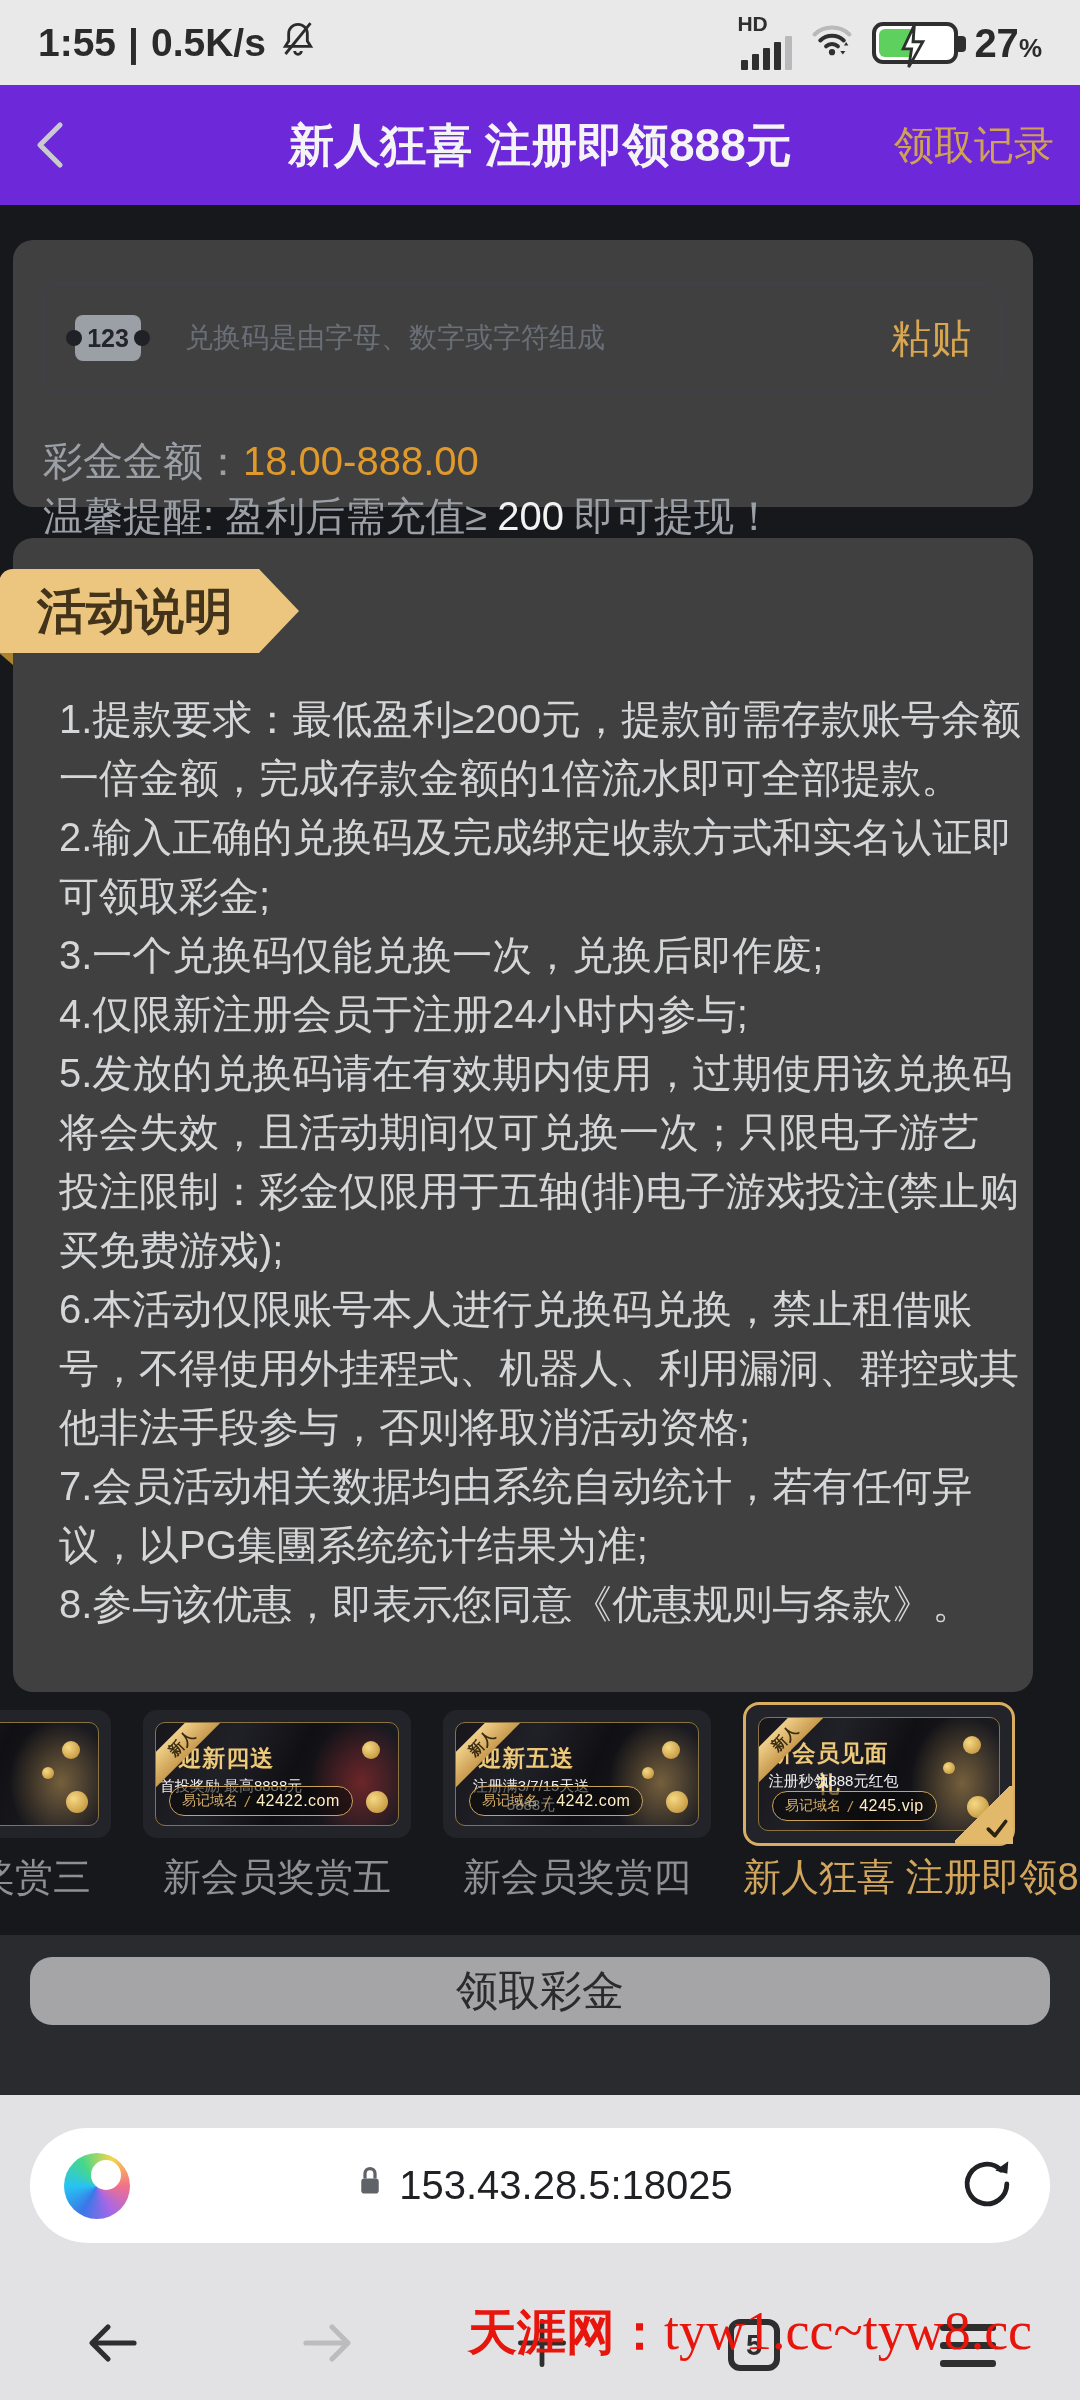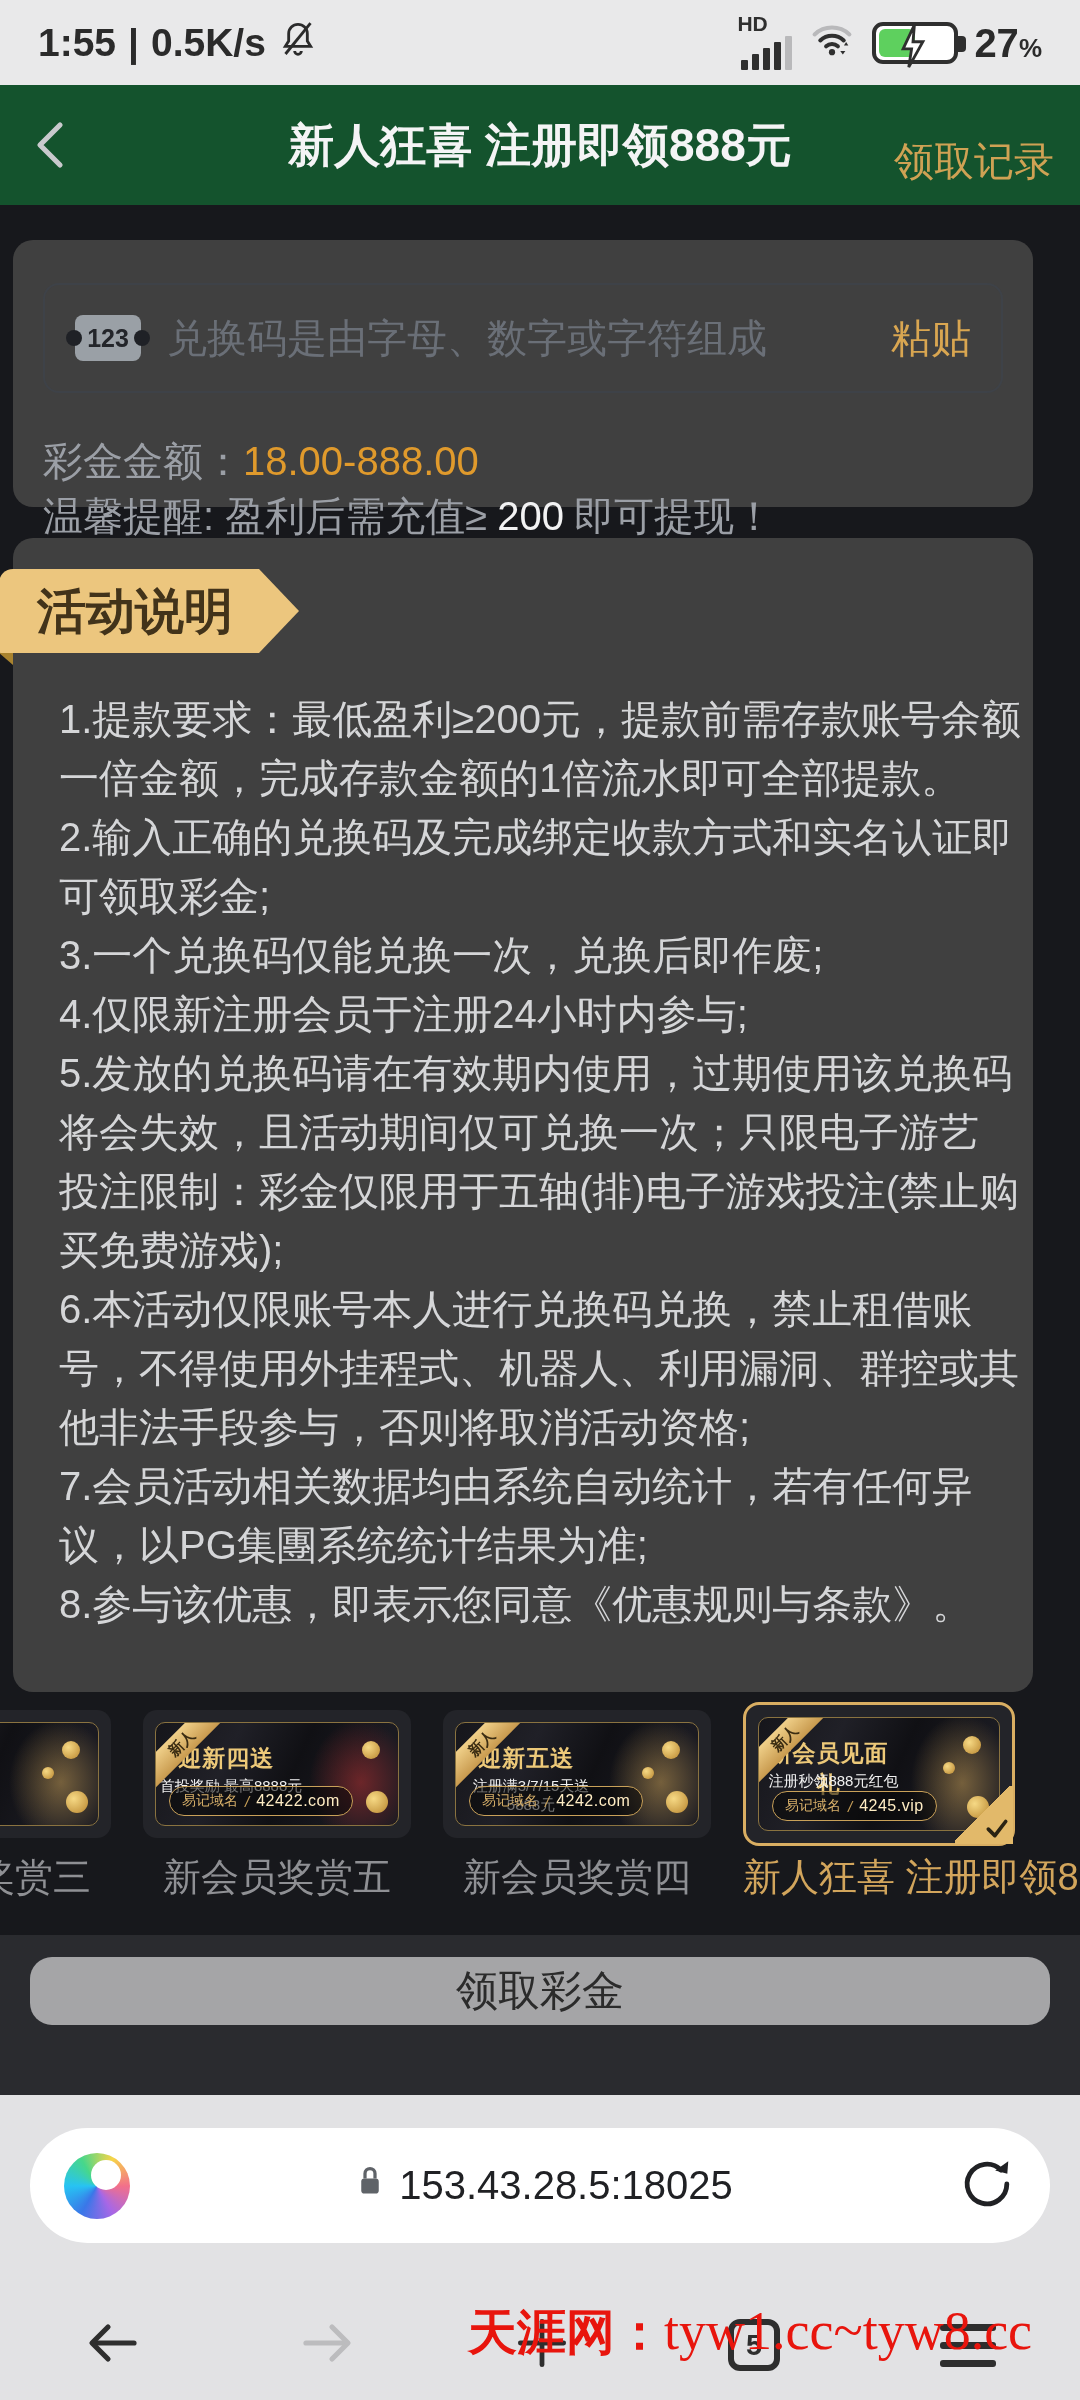--- a/index.html
+++ b/index.html
@@ -23,41 +23,41 @@
     border-radius:11px; background:#fff; }
   .battery::after{ content:""; position:absolute; right:-12px; top:10px; width:8px; height:16px;
     background:#2f2f2f; border-radius:0 4px 4px 0; }
   .battery .fill{ position:absolute; left:3px; top:3px; width:36px; height:28px;
     background:#5ed05e; border-radius:6px; }
   .battery svg{ position:absolute; left:20px; top:-4px; }
   .pct{ font-size:40px; } .pct .sym{ font-size:26px; font-weight:700; }
 
   
   .header{ position:absolute; left:0; top:85px; width:1080px; height:120px;
-    background:#14532d; }
+    background:#6d28d9; }
   .header .back{ position:absolute; left:28px; top:34px; width:48px; height:52px; }
   .header .title{ position:absolute; left:0; top:0; width:100%; height:120px;
     line-height:120px; text-align:center; color:#f4f4f5; font-size:46px; font-weight:700; }
-  .header .action{ position:absolute; right:26px; top:16px; height:120px; line-height:120px;
+  .header .action{ position:absolute; right:26px; top:0; height:120px; line-height:120px;
     color:#cfa254; font-size:40px; }
 
   
   .card{ position:absolute; left:13px; width:1020px; background:#404040; border-radius:20px;text-decoration:underline; }
   .redeem-card{ top:240px; height:267px; }
   .input-box{ position:absolute; left:30px; top:43px; width:960px; height:110px;
     border:2px solid #3e4248; border-radius:16px; display:flex; align-items:center;
     padding:0 30px; }
   .ticket{ position:relative; width:66px; height:46px; background:#9aa0a6; border-radius:8px;
     display:flex; align-items:center; justify-content:center;
     font-size:25px; font-weight:700; color:#23252a; flex:0 0 auto; }
   .ticket::before,.ticket::after{ content:""; position:absolute; top:15px; width:16px; height:16px;
     border-radius:50%; background:#1f2126; }
   .ticket::before{ left:-9px; } .ticket::after{ right:-9px; }
-  .code-input{ flex:1; margin-left:26px; background:transparent; border:none; outline:none;
-    font-size:40px; color:#d5d6d8; font-family:inherit; min-width:0; }
+  .code-input{ flex:1; margin-left:44px; background:transparent; border:none; outline:none;
+    font-size:28px; color:#d5d6d8; font-family:inherit; min-width:0; }
   .code-input::placeholder{ color:#6a6f77; }
   .paste{ margin-left:12px; color:#d9a651; font-size:40px; flex:0 0 auto; cursor:pointer; }
   .amount-row{ position:absolute; left:30px; top:194px; font-size:40px; color:#9b9fa6; }
   .amount-row .val{ color:#e09a2c; }
   .tip-row{ position:absolute; left:30px; top:249px; font-size:40px; color:#9b9fa6; }
   .tip-row .strong{ color:#f2f2f3; margin:0 10px; }
 
   .rules-card{ top:538px; height:1154px; }
   .ribbon{ position:absolute; left:-14px; top:31px; height:84px; line-height:84px;
     padding:0 26px 0 38px; background:#ecc67e; border-radius:14px 0 0 2px;

